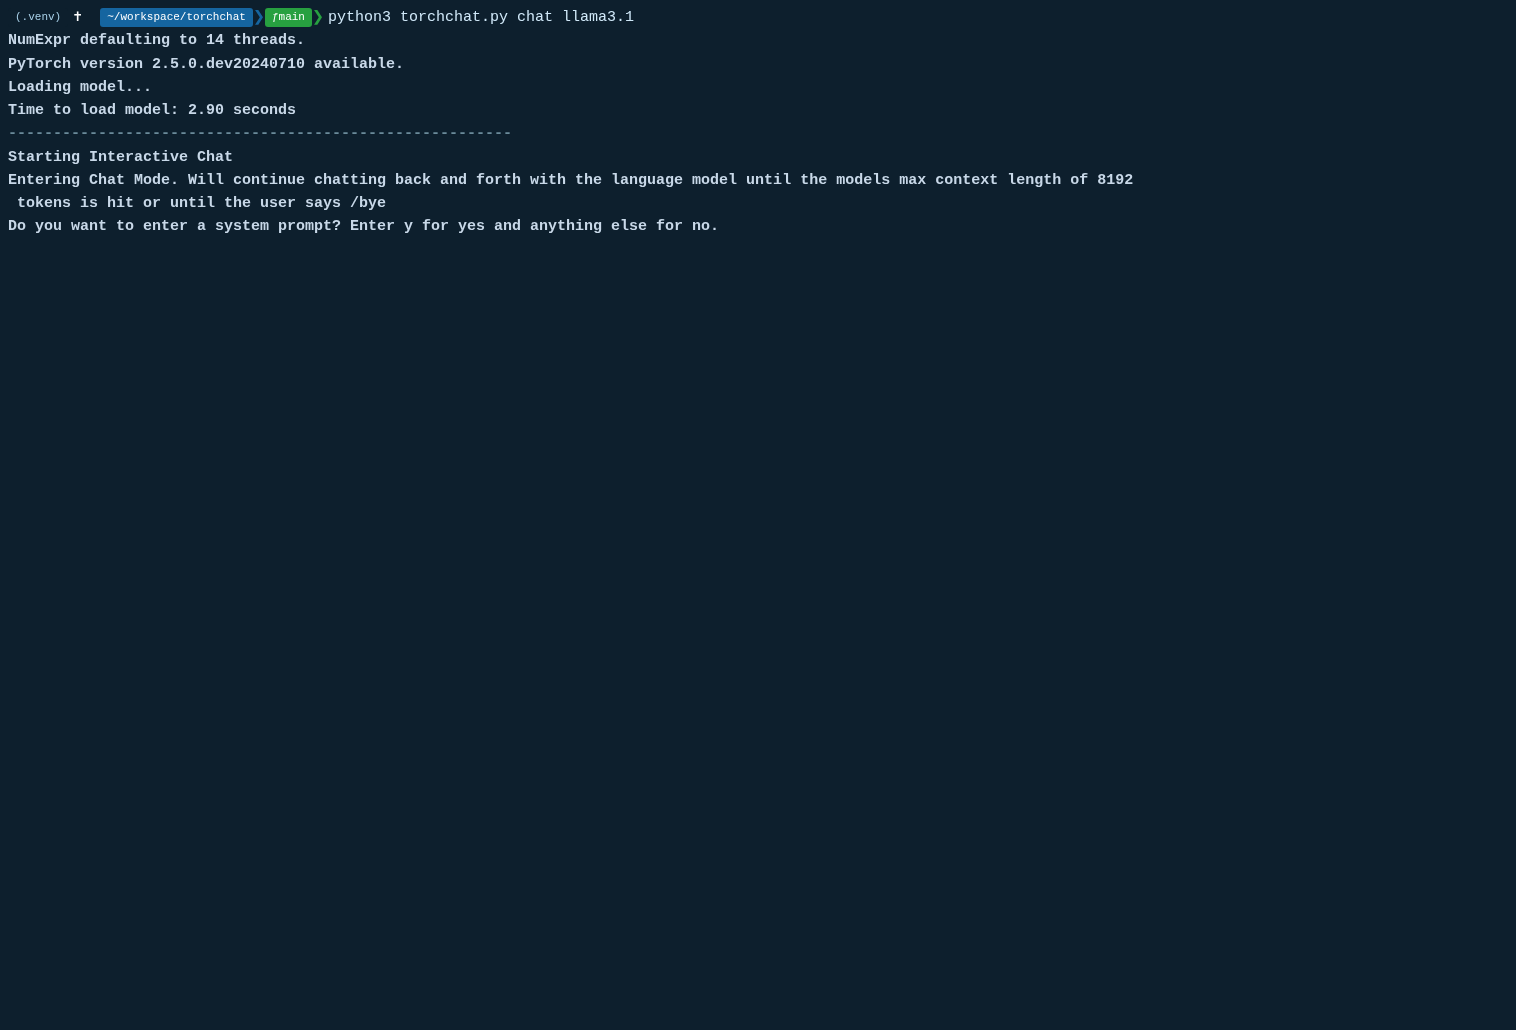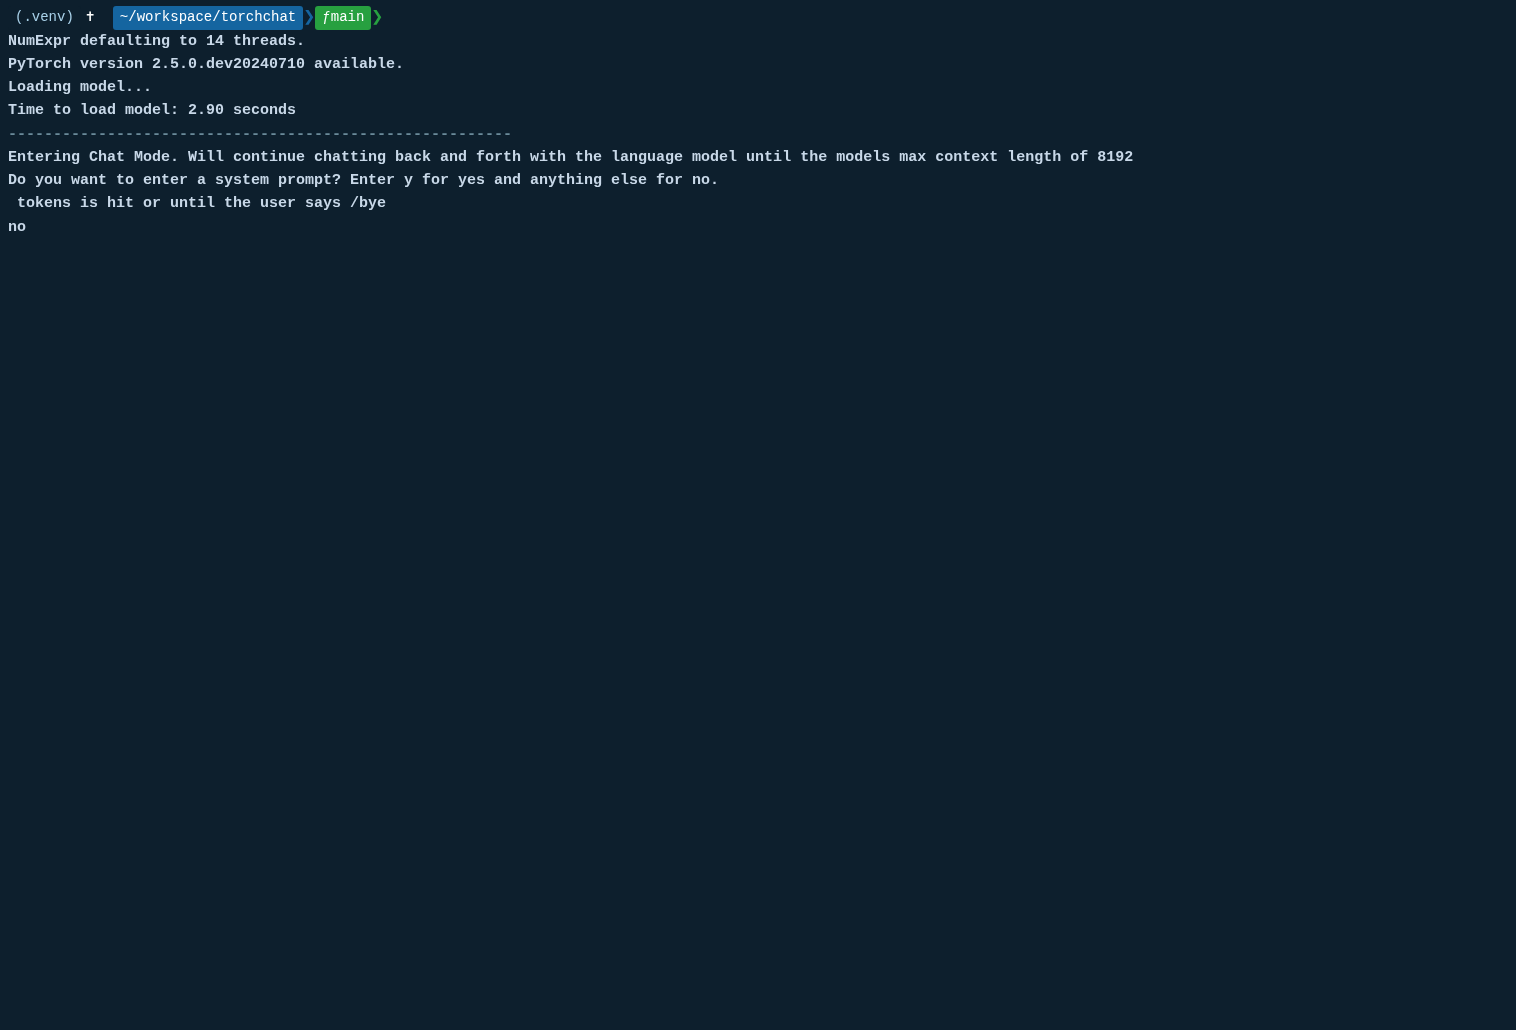--- a/index.html
+++ b/index.html
@@ -60,21 +60,21 @@
       align-items: center;
       line-height: 1.55;
       white-space: pre;
     }
 
     .badge {
       display: inline-flex;
       align-items: center;
       padding: 1px 7px;
       border-radius: 3px;
-      font-size: 14px;
+      font-size: 11px;
       font-family: 'Courier New', Courier, monospace;
     }
 
     .badge-venv {
       background-color: #0d1f2d;
       color: #a8d0e8;
       border: none;
     }
 
     .badge-dir {
@@ -105,25 +105,26 @@
 </head>
 <body>
 
 <div class="terminal">
 
   <div class="header-row">
     <span class="badge badge-venv">(.venv)</span>
     <span style="color:#ffffff; margin: 0 5px;">✝</span>
     <span class="badge badge-dir">~/workspace/torchchat</span><span class="arrow-dir">❯</span>
     <span class="badge badge-branch"><span>ƒ</span> <span>main</span></span><span class="arrow-branch">❯</span>
+    <span class="prompt-command">python3 torchchat.py chat llama3.1</span>
   </div>
 
   <div class="terminal-line">NumExpr defaulting to 14 threads.</div>
   <div class="terminal-line">PyTorch version 2.5.0.dev20240710 available.</div>
   <div class="terminal-line">Loading model...</div>
   <div class="terminal-line">Time to load model: 2.90 seconds</div>
   <div class="terminal-line separator">--------------------------------------------------------</div>
+  <div class="terminal-line section-title">Starting Interactive Chat</div>
   <div class="terminal-line">Entering Chat Mode. Will continue chatting back and forth with the language model until the models max context length of 8192</div>
+  <div class="terminal-line"> tokens is hit or until the user says /bye</div>
   <div class="terminal-line">Do you want to enter a system prompt? Enter y for yes and anything else for no.</div>
-  <div class="terminal-line"> tokens is hit or until the user says /bye</div>
-  <div class="terminal-line">no</div>
 
 </div>
 
 </body></html>

